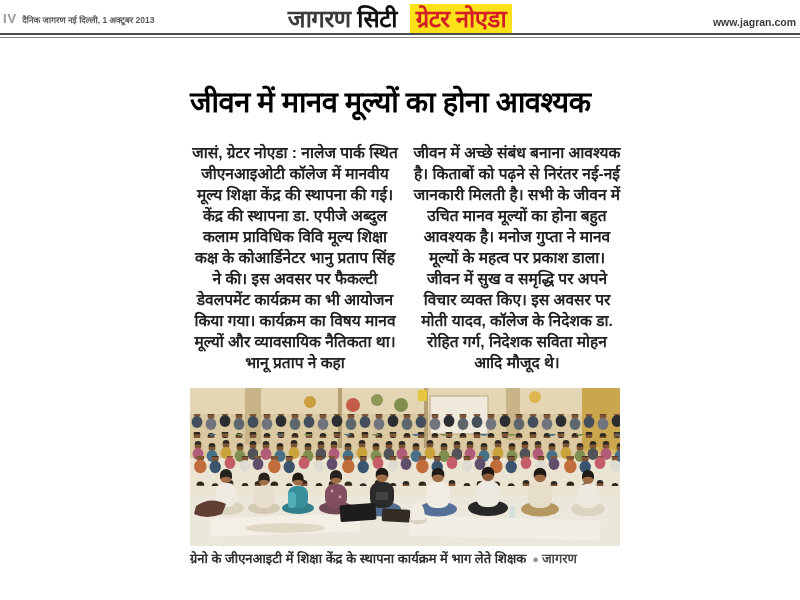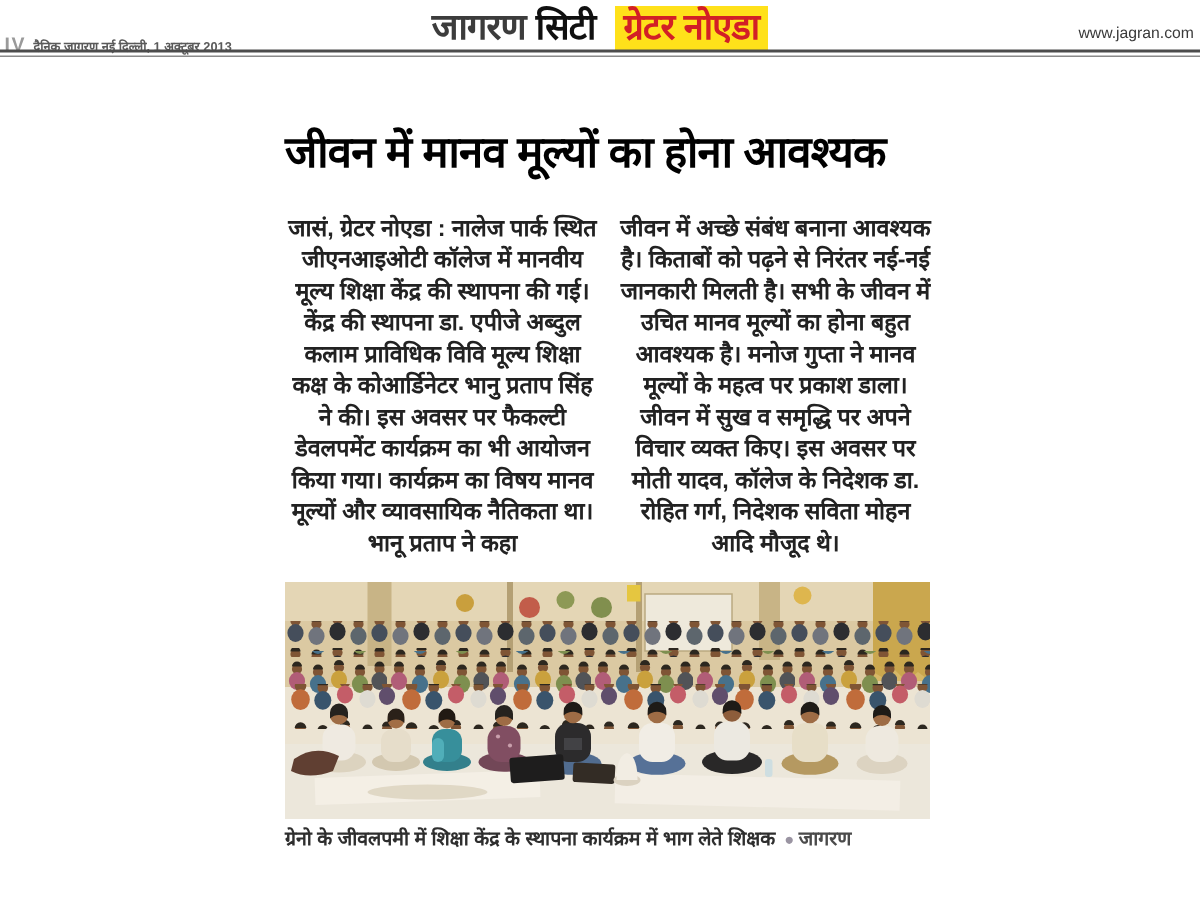--- a/index.html
+++ b/index.html
@@ -1,27 +1,27 @@
 <!DOCTYPE html>
 <html><head>
 <meta charset="utf-8">
 <style>
   html,body{margin:0;padding:0;background:#fff;}
   #page{position:relative;width:800px;height:600px;background:#ffffff;overflow:hidden;
         font-family:"Liberation Sans",sans-serif;color:#1a1a1a;}
 
   
-  .topbar-left{position:absolute;left:3px;top:22px;display:flex;align-items:baseline;gap:5px;}
+  .topbar-left{position:absolute;left:3px;top:11px;display:flex;align-items:baseline;gap:5px;}
   .page-num{font-size:13px;font-weight:bold;color:#9a9a9a;letter-spacing:1px;}
   .edition-line{font-size:8.5px;font-weight:bold;color:#5a5a5a;}
   .masthead{position:absolute;left:0;top:4px;width:800px;text-align:center;font-size:24px;line-height:30px;white-space:nowrap;}
   .mh-light{font-weight:600;color:#3c3c3c;letter-spacing:-0.5px;}
   .mh-bold{font-weight:800;color:#101010;letter-spacing:-0.5px;}
   .mh-red{font-weight:800;color:#d21f26;background:#ffe11a;padding:1px 6px 2px 6px;margin-left:6px;letter-spacing:-0.5px;}
-  .website{position:absolute;right:4px;top:16px;font-size:10.5px;font-weight:normal;color:#3a3a3a;}
+  .website{position:absolute;right:4px;top:16px;font-size:10.5px;font-weight:bold;color:#3a3a3a;}
   .rule-wrap{position:absolute;left:0;top:33px;width:800px;}
   .rule-thick{height:2px;background:#4c4c4c;}
   .rule-thin{height:1px;background:#8a8a8a;margin-top:2px;}
 
   
   .article{position:absolute;left:190px;top:84px;width:432px;}
   .headline{font-size:29px;line-height:36px;font-weight:700;color:#000;letter-spacing:-0.5px;margin:0 0 22px 0;}
   .cols{display:flex;gap:12px;}
   .col{width:210px;font-size:15.5px;line-height:21px;font-weight:600;color:#222;text-align:center;}
 
@@ -198,16 +198,16 @@
         </g>
       <rect x="320" y="118" width="5" height="12" rx="2" fill="#cfe3ea"></rect>
       <ellipse cx="95" cy="140" rx="40" ry="5" fill="#e2dccd"></ellipse>
       <path d="M6 118 q14 -10 30 -2 l-4 10 q-16 6 -28 0 z" fill="#5a3a30"></path>
 
       <rect width="430" height="158" fill="#c49a5a" opacity="0.06"></rect>
     </svg>
   </div>
 
   <div class="caption">
-    <span>ग्रेनो के जीवलपमी में शिक्षा केंद्र के स्थापना कार्यक्रम में भाग लेते शिक्षक</span><span class="credit-bullet">●</span><span class="credit">जागरण</span>
+    <span>ग्रेनो के जीएनआइटी में शिक्षा केंद्र के स्थापना कार्यक्रम में भाग लेते शिक्षक</span><span class="credit-bullet">●</span><span class="credit">जागरण</span>
   </div>
 
 </div>
 
 </body></html>

